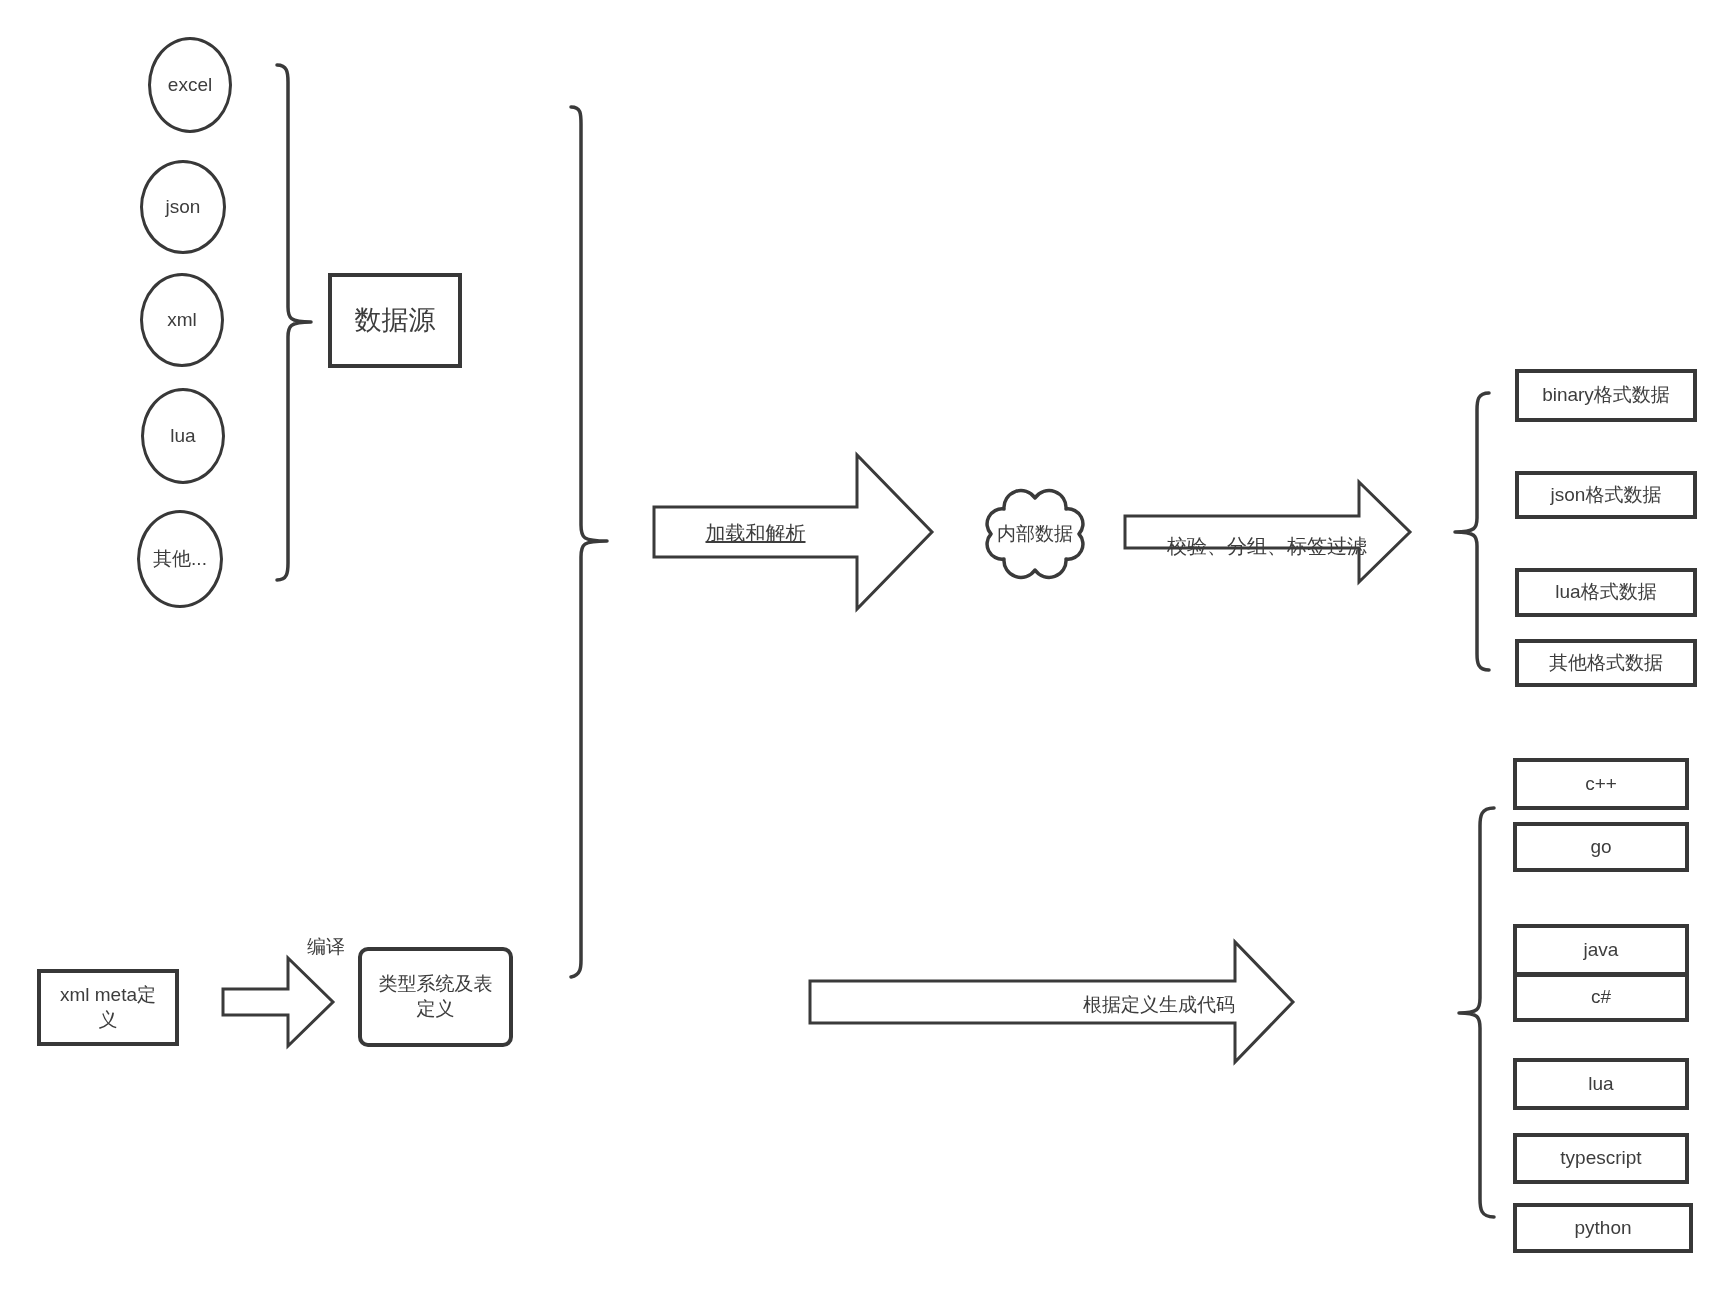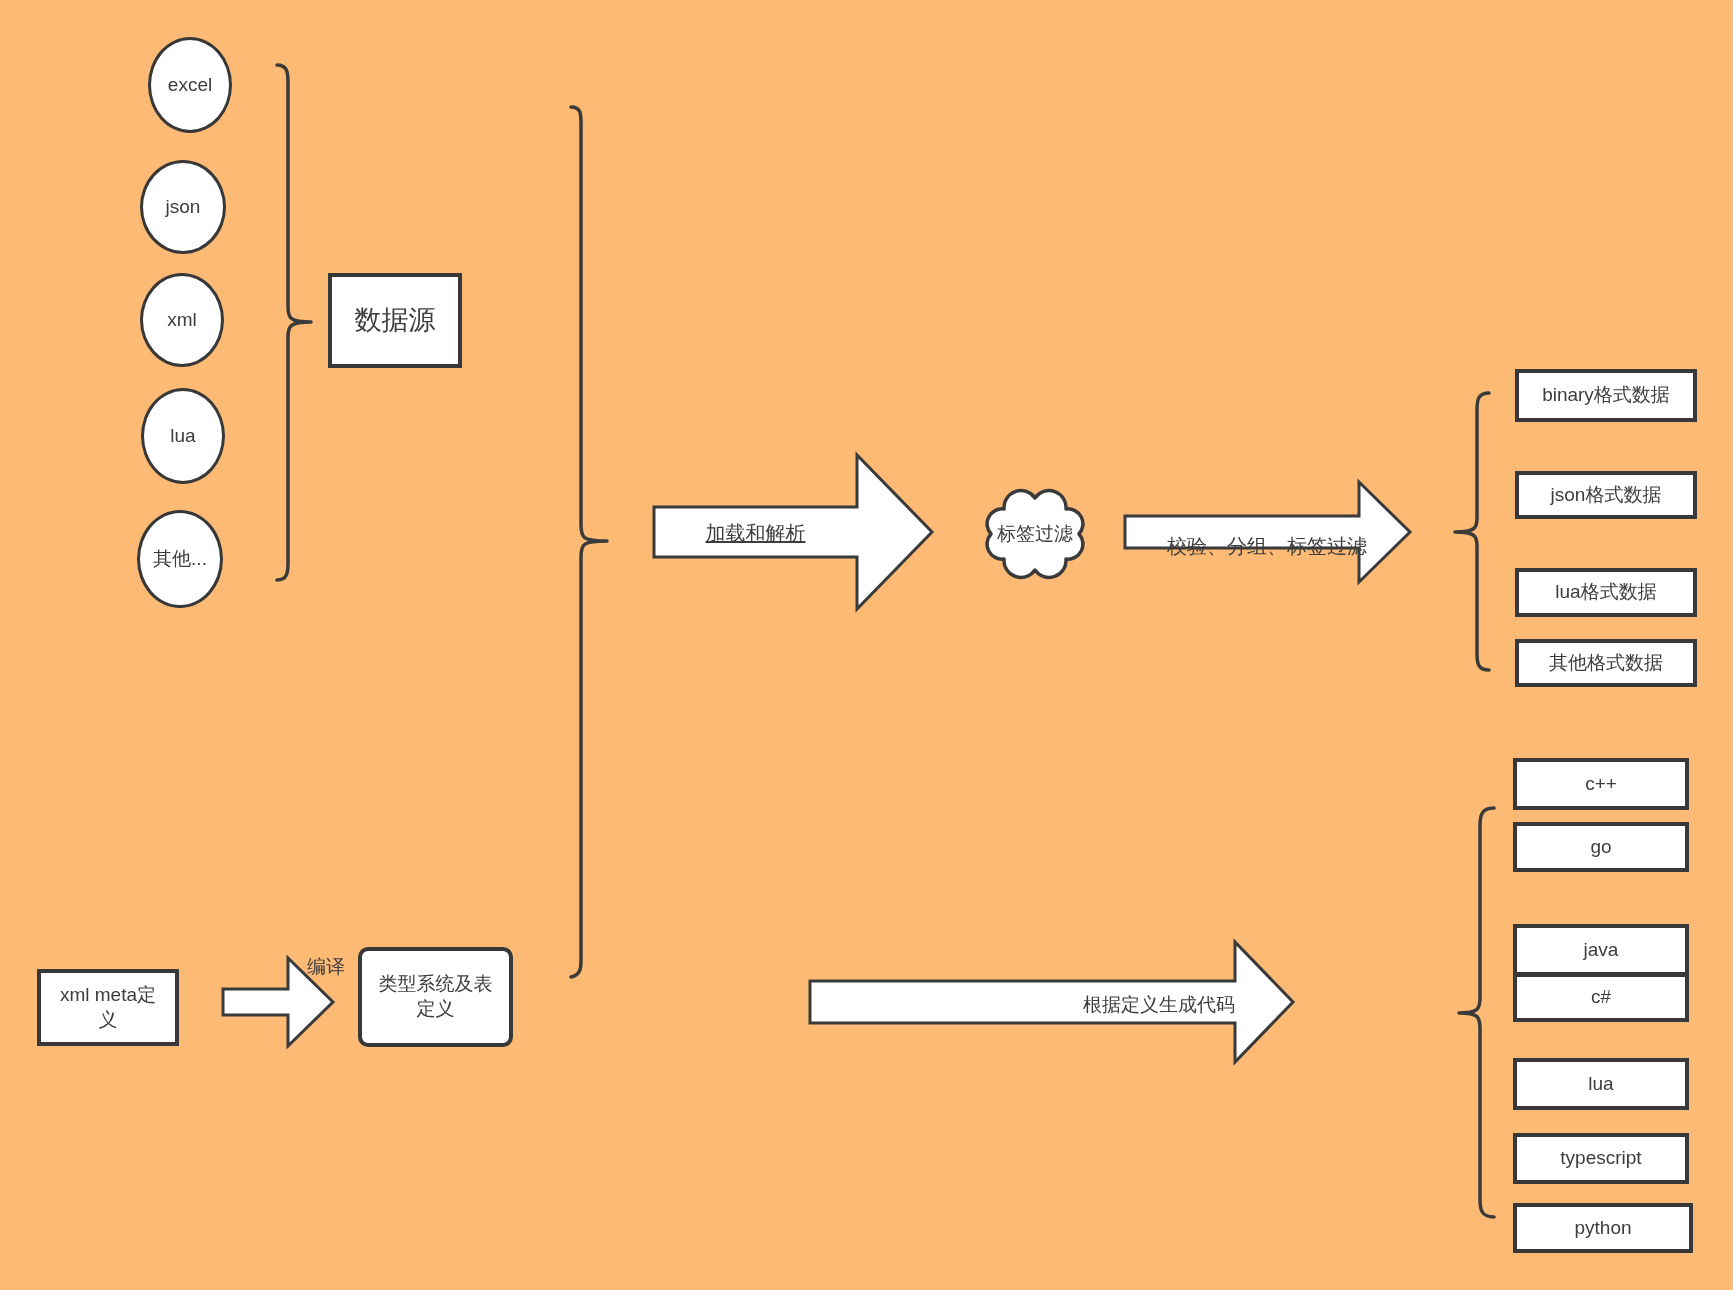--- a/index.html
+++ b/index.html
@@ -1,18 +1,18 @@
 <!DOCTYPE html>
 <html><head>
 <meta charset="utf-8">
 <style>
   html,body{margin:0;padding:0;}
   body{font-family:"Liberation Sans","DejaVu Sans",sans-serif;background:#e9e9e9;}
   .canvas{
-    position:relative;width:1733px;height:1290px;background:#fdba74;overflow:hidden;
+    position:relative;width:1733px;height:1290px;background:#ffffff;overflow:hidden;
     color:#3d3d3d;
   }
   .layer{position:absolute;left:0;top:0;width:1733px;height:1290px;}
   .node{
     position:absolute;display:flex;align-items:center;justify-content:center;
     background:#ffffff;border:4px solid #383838;box-sizing:border-box;
     text-align:center;font-size:19px;line-height:1.3;color:#3d3d3d;
   }
   .ellipse{border-radius:50%;border-width:3.5px;}
   .rounded{border-radius:10px;}
@@ -116,18 +116,18 @@
     <span>lua</span>
   </div>
   <div class="node" style="left:1513px;top:1133px;width:176px;height:51px;">
     <span>typescript</span>
   </div>
   <div class="node" style="left:1513px;top:1203px;width:180px;height:50px;justify-content:center;">
     <span>python</span>
   </div>
 
   <div class="lbl" style="left:654px;top:521px;width:203px;font-size:20px;text-decoration:underline;">加载和解析</div>
-  <div class="lbl" style="left:985px;top:523px;width:100px;">标签过滤</div>
+  <div class="lbl" style="left:985px;top:523px;width:100px;">内部数据</div>
   <div class="lbl" style="left:1125px;top:498px;width:284px;font-size:20px;margin-top:36px;">校验、分组、标签过滤</div>
-  <div class="lbl" style="left:223px;top:956px;width:110px;padding-left:48px;">编译</div>
+  <div class="lbl" style="left:223px;top:936px;width:110px;padding-left:48px;">编译</div>
   <div class="lbl" style="left:810px;top:994px;width:425px;font-size:19px;text-align:right;">根据定义生成代码</div>
 
 </div>
 
 </body></html>

